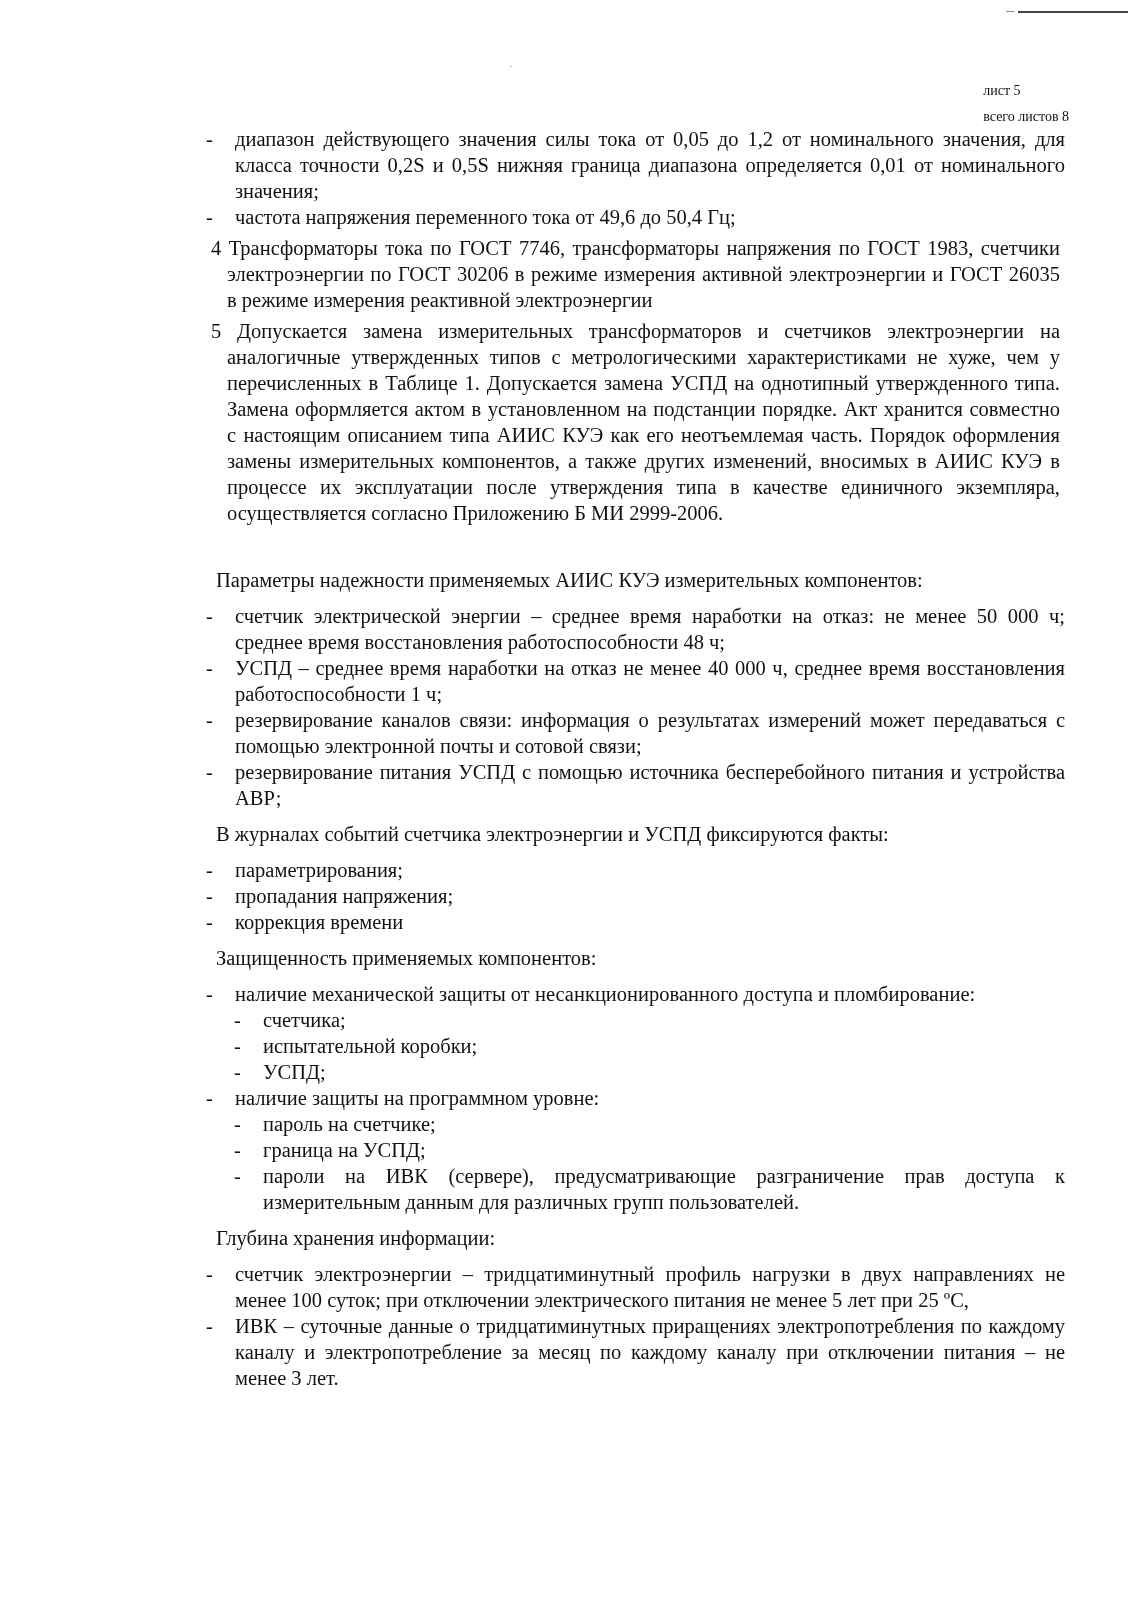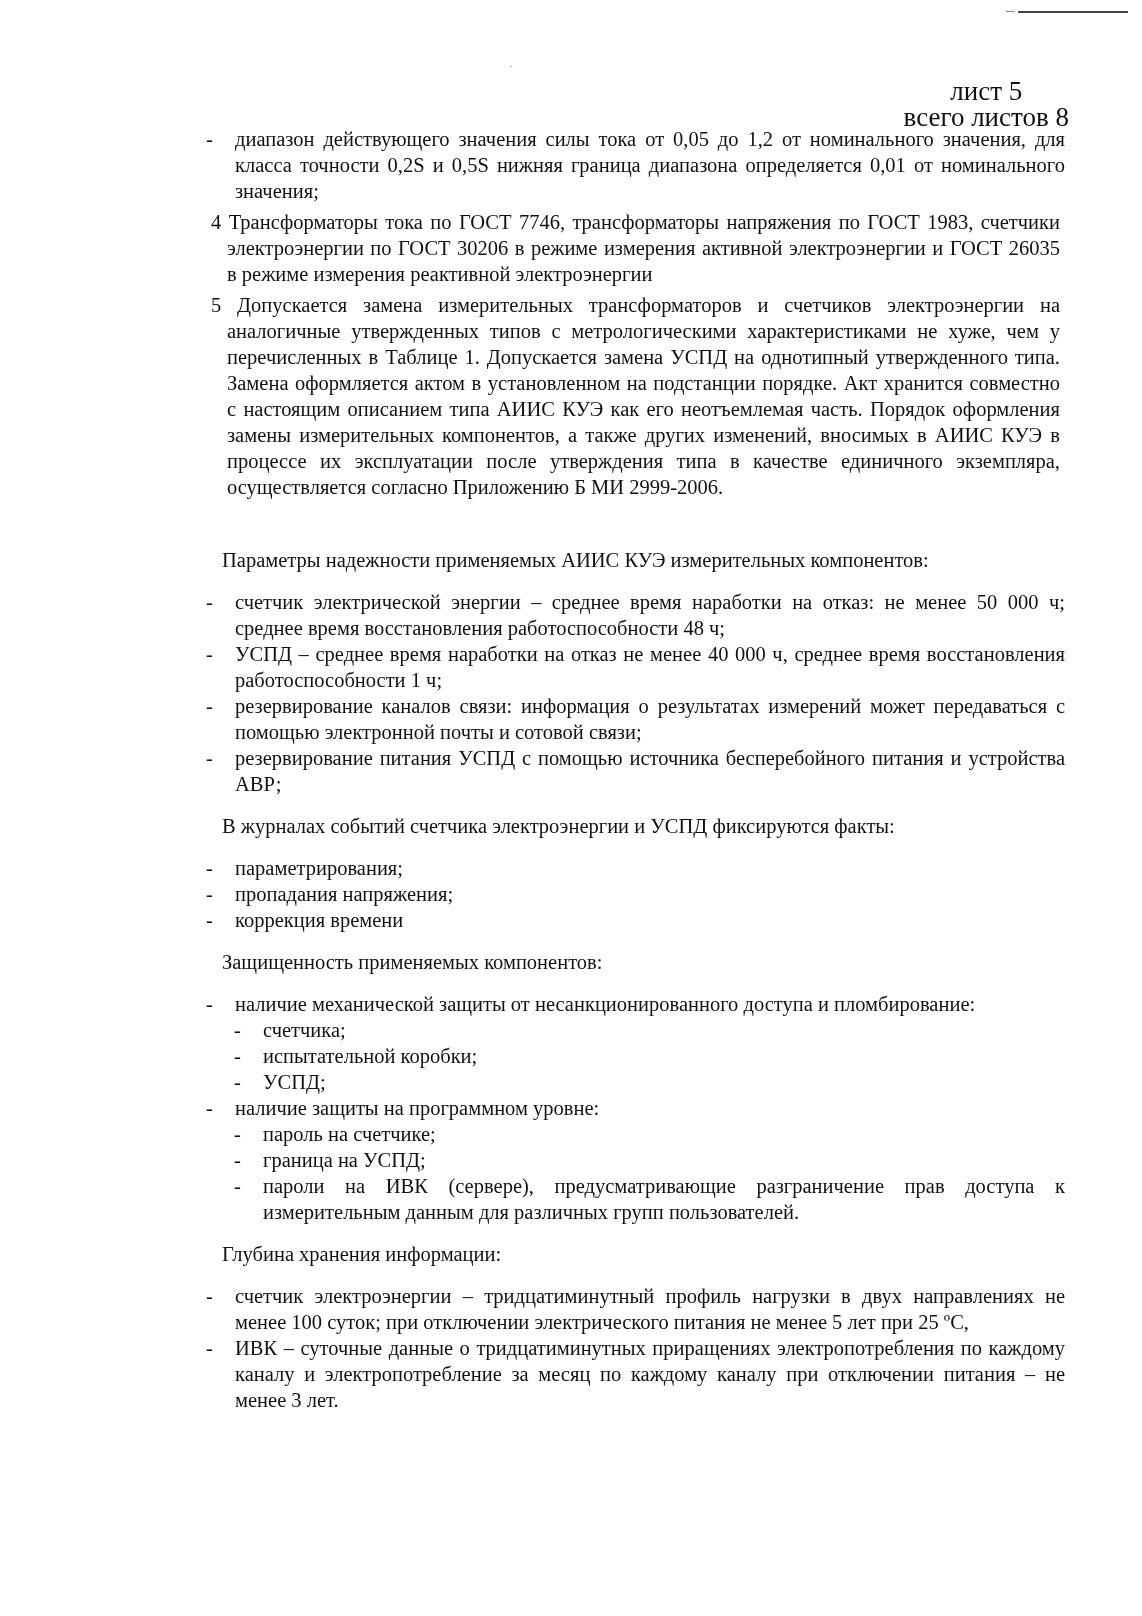--- a/index.html
+++ b/index.html
@@ -1,25 +1,25 @@
 <!DOCTYPE html>
 <html><head>
 <meta charset="utf-8">
 <style>
   html, body { margin: 0; padding: 0; background: #ffffff; }
   body { width: 1142px; height: 1616px; position: relative; overflow: hidden;
          font-family: "Liberation Serif", "DejaVu Serif", serif; color: #111; }
   .topline { position: absolute; top: 11px; left: 1018px; width: 110px; height: 0;
              border-top: 2px solid #444; }
   .topline .dash1 { position:absolute; left:-12px; top:-2px; width:8px; border-top:1px solid #888; }
-  .header { position: absolute; right: 73px; top: 78px; text-align: center;
-            font-size: 27px; line-height: 26px; }
+  .header { position: absolute; right: 73px; top: 78px; text-align: left;
+            font-size: 14px; line-height: 26px; }
   .content { position: absolute; left: 206px; top: 126px; width: 859px;
              font-size: 20.5px; line-height: 26px; }
-  .p { margin: 16px; text-align: justify; text-align-last: left; }
+  .p { margin: 10px; text-align: justify; text-align-last: left; }
   .li { position: relative; padding-left: 29px; text-align: justify; text-align-last: left; margin: 0; }
   .li::before { content: "-"; position: absolute; left: 0; top: 0; }
   .li.sub { padding-left: 57px; }
   .li.sub::before { left: 28px; }
   .cont { padding-left: 29px; margin: 0; text-align: left; }
   .num { padding-left: 16px; text-indent: -16px; margin: 5px; text-align: justify; text-align-last: left; }
   .gap { height: 26px; }
   .mark { position:absolute; left: 510px; top: 66px; width:2px; height:1px; background:#bbb; }
 </style>
 </head>
@@ -30,20 +30,21 @@
   </div>
 <div class="mark"></div>
 
 <div class="header">
   <div>лист 5</div>
   <div>всего листов 8</div>
 </div>
 
 <div class="content">
   <p class="li">диапазон действующего значения силы тока от 0,05 до 1,2 от номинального значения, для класса точности 0,2S и 0,5S нижняя граница диапазона определяется 0,01 от номинального значения;</p>
+  <p class="li">частота напряжения переменного тока от 49,6 до 50,4 Гц;</p>
 
   <p class="num">4 Трансформаторы тока по ГОСТ 7746, трансформаторы напряжения по ГОСТ 1983, счетчики электроэнергии по ГОСТ 30206 в режиме измерения активной электроэнергии и ГОСТ 26035 в режиме измерения реактивной электроэнергии</p>
   <p class="num">5 Допускается замена измерительных трансформаторов и счетчиков электроэнергии на аналогичные утвержденных типов с метрологическими характеристиками не хуже, чем у перечисленных в Таблице 1. Допускается замена УСПД на однотипный утвержденного типа. Замена оформляется актом в установленном на подстанции порядке. Акт хранится совместно с настоящим описанием типа АИИС КУЭ как его неотъемлемая часть. Порядок оформления замены измерительных компонентов, а также других изменений, вносимых в АИИС КУЭ в процессе их эксплуатации после утверждения типа в качестве единичного экземпляра, осуществляется согласно Приложению Б МИ 2999-2006.</p>
 
   <div class="gap"></div>
 
   <p class="p">Параметры надежности применяемых АИИС КУЭ измерительных компонентов:</p>
   <p class="li">счетчик электрической энергии – среднее время наработки на отказ: не менее 50 000 ч; среднее время восстановления работоспособности 48 ч;</p>
   <p class="li">УСПД – среднее время наработки на отказ не менее 40 000 ч, среднее время восстановления работоспособности 1 ч;</p>
 

